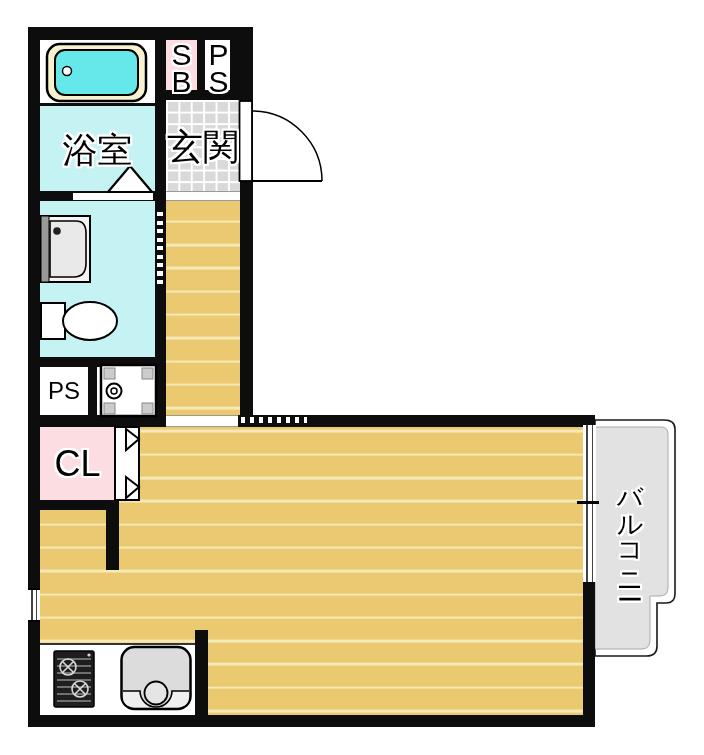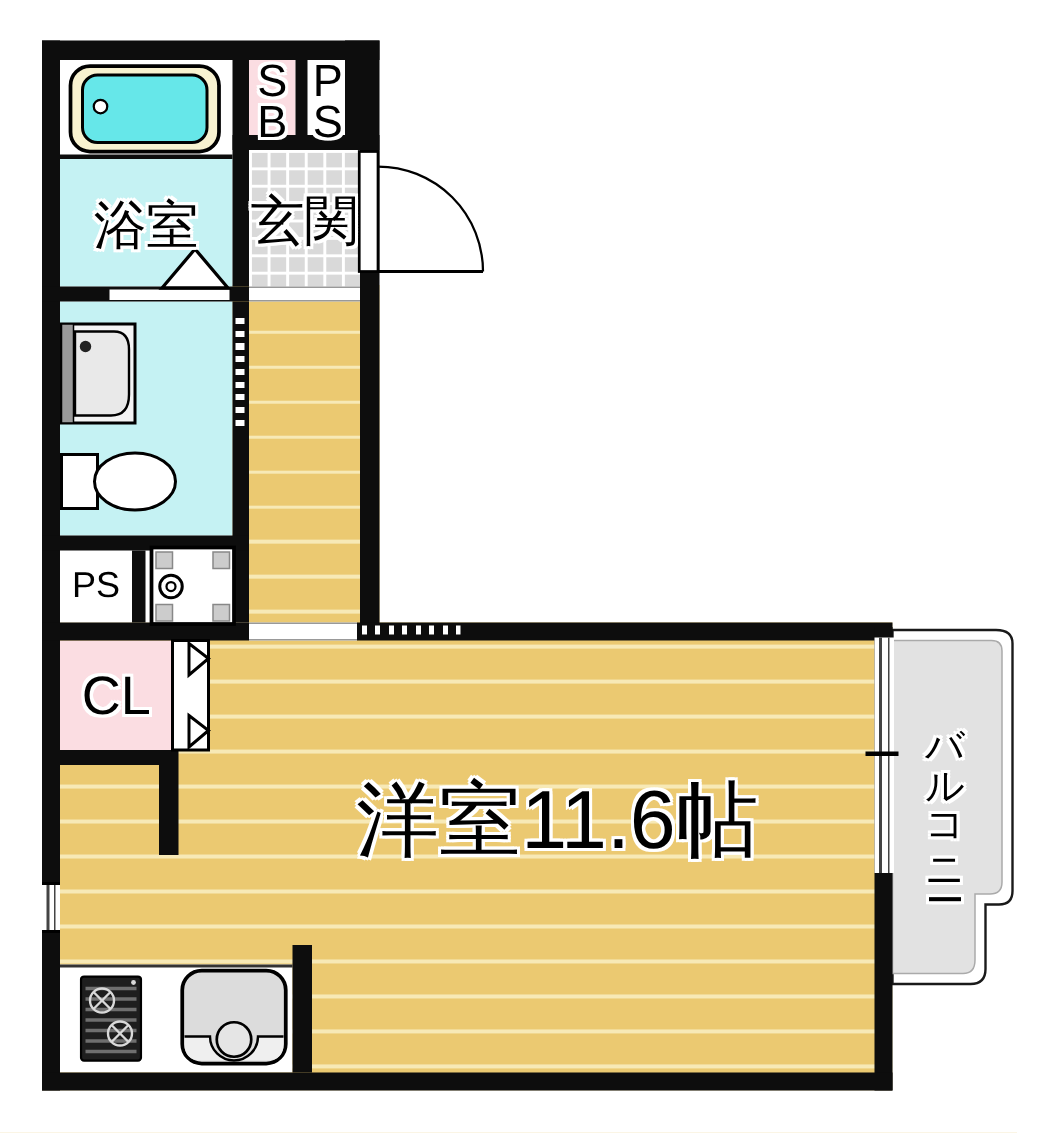--- a/index.html
+++ b/index.html
@@ -167,16 +167,15 @@
   <div class="label label-col" style="left:166px;top:41px;width:31px;height:54px;font-size:30px;">
     <span>S</span>
     <span>B</span>
   </div>
   <div class="label label-col" style="left:205px;top:41px;width:27px;height:54px;font-size:30px;">
     <span>P</span>
     <span>S</span>
   </div>
   <div class="label" style="left:40px;top:374px;width:48px;height:34px;font-size:24px;">PS</div>
   <div class="label" style="left:40px;top:444px;width:75px;height:40px;font-size:36px;">CL</div>
-  <div class="label" style="left:160px;top:517px;width:423px;height:60px;font-size:55px;">洋室11.6帖</div>
   <div class="label" style="left:615px;top:452px;width:32px;height:150px;font-size:26px;writing-mode:vertical-rl;">バルコニー</div>
 
 </div>
 
 </body></html>

